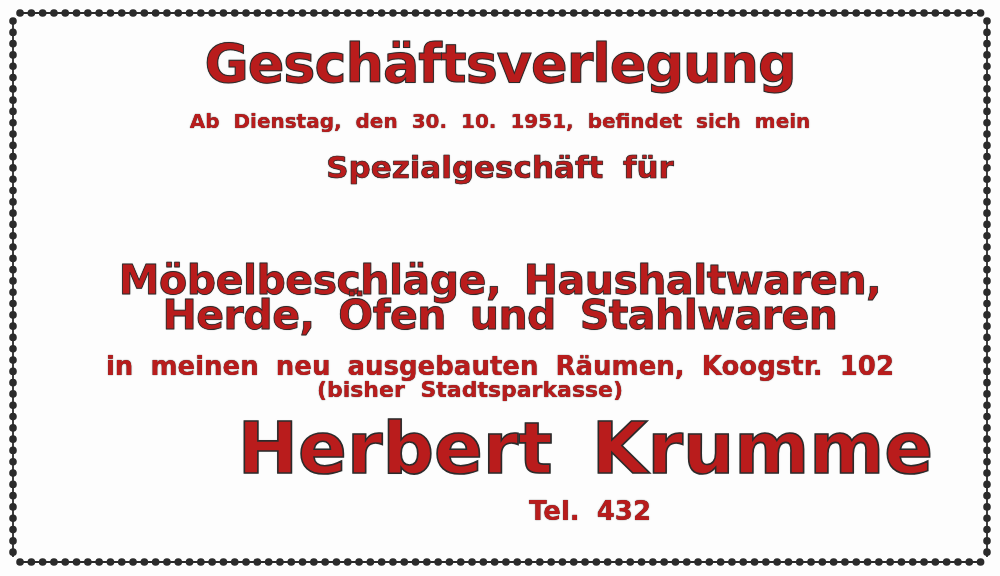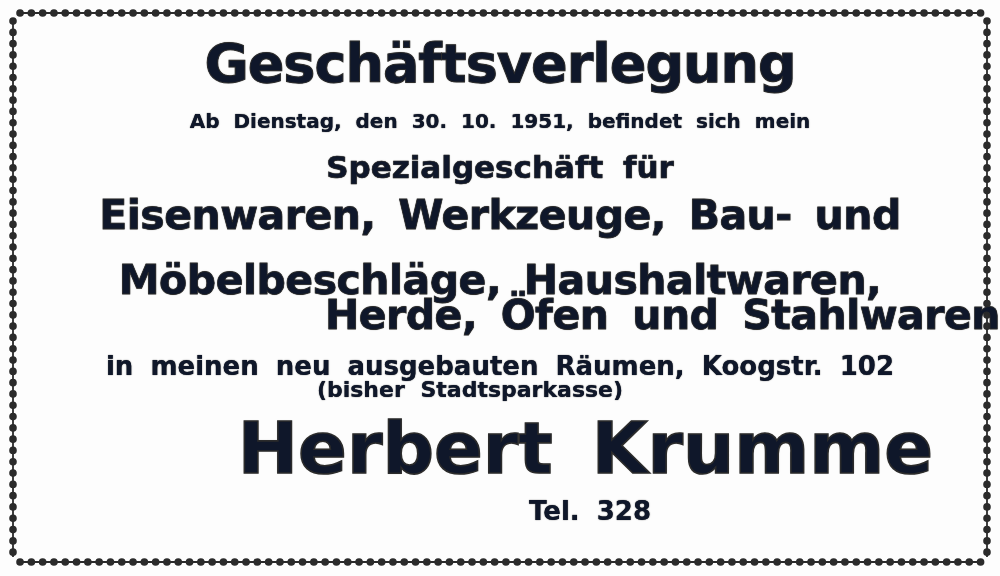--- a/index.html
+++ b/index.html
@@ -20,21 +20,21 @@
     position: absolute;
     top: 0; left: 0;
     width: 1000px; height: 576px;
     pointer-events: none;
   }
   .line {
     position: absolute;
     left: 0; right: 0;
     text-align: center;
     white-space: nowrap;
-    color: #0f172a;
+    color: #b91c1c;
     font-weight: bold;
     text-shadow: 0 0 0.7px #2b2b2b, 0 0 1.6px rgba(43,43,43,0.35);
   }
   .headline {
     top: 32px;
     font-size: 54px;
     letter-spacing: -1px;
     word-spacing: 6px;
     -webkit-text-stroke: 1px #2b2b2b;
   }
@@ -61,21 +61,20 @@
     font-size: 41px;
     letter-spacing: -0.5px;
     word-spacing: 9px;
     -webkit-text-stroke: 0.8px #2b2b2b;
   }
   .products-3 {
     top: 291px;
     font-size: 41px;
     letter-spacing: -0.5px;
     word-spacing: 10px;
-    text-align: right;
     -webkit-text-stroke: 0.8px #2b2b2b;
   }
   .location {
     top: 343px;
     font-size: 26px;
     word-spacing: 8px;
     margin-top: 8px;
   }
   .former {
     top: 377px;
@@ -120,27 +119,26 @@
       <line x1="987" y1="21" x2="987" y2="557"></line>
     </g>
   </svg>
 
   <div class="line headline">Geschäftsverlegung</div>
 
   <div class="line intro">Ab Dienstag, den 30. 10. 1951, befindet sich mein</div>
 
   <div class="line subheadline">Spezialgeschäft für</div>
 
-  <div class="line products-1">Eisenwaren, Werkzeuge, Bau- und</div>
 
   <div class="line products-2">Möbelbeschläge, Haushaltwaren,</div>
 
   <div class="line products-3">Herde, Öfen und Stahlwaren</div>
 
   <div class="line location">in meinen neu ausgebauten Räumen, Koogstr. 102</div>
 
   <div class="line former">(bisher Stadtsparkasse)</div>
 
   <div class="line owner">Herbert Krumme</div>
 
-  <div class="line phone">Tel. 328</div>
+  <div class="line phone">Tel. 432</div>
 
 </div>
 
 </body></html>

